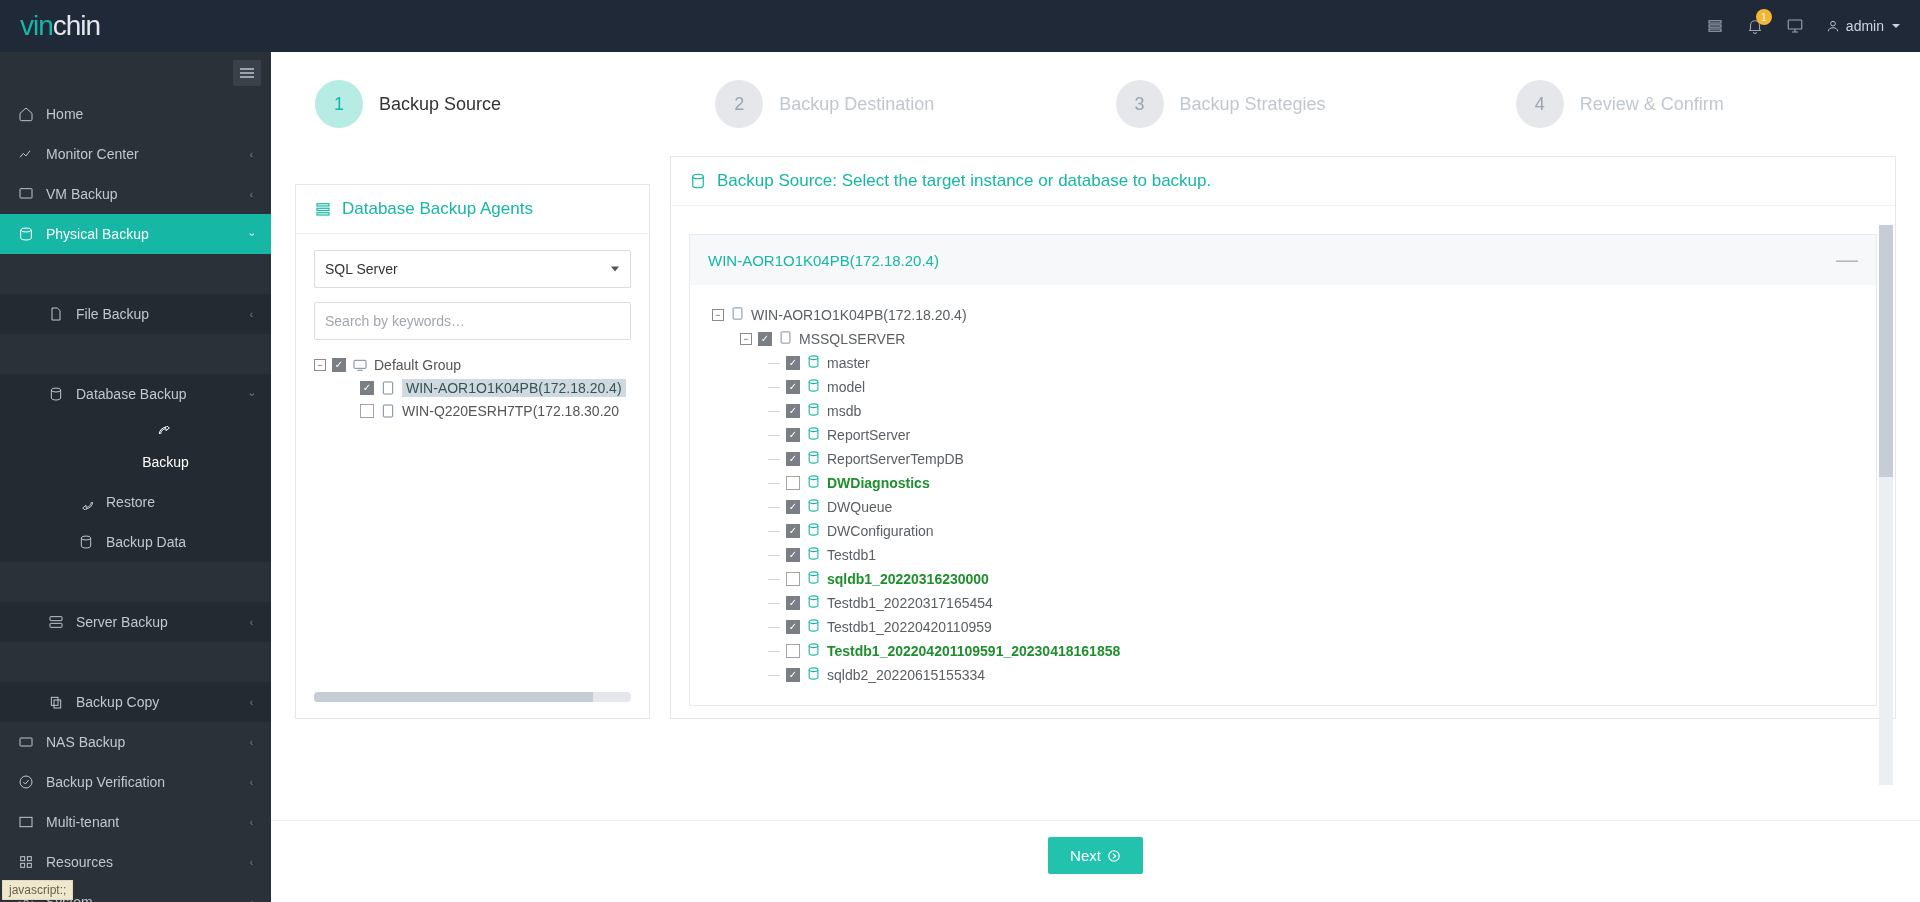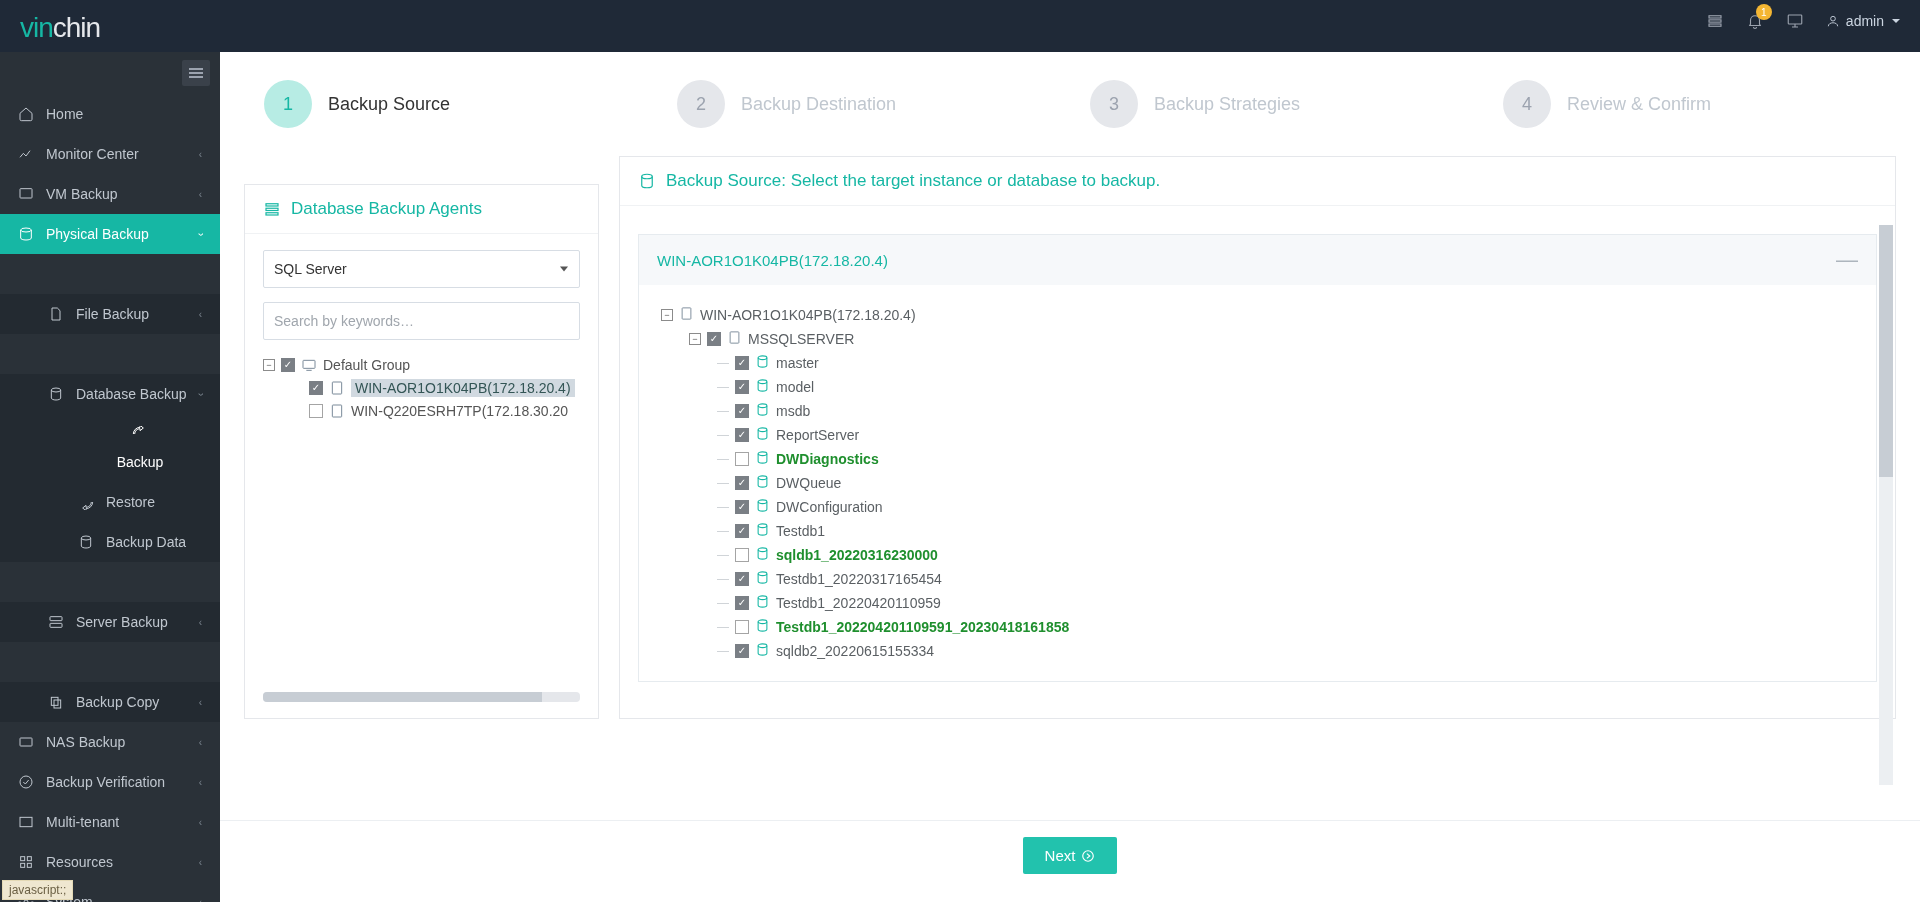--- a/index.html
+++ b/index.html
@@ -11,22 +11,22 @@
   width: 1920px;
   height: 902px;
   overflow: hidden;
 }
 
 
 .top-header {
   height: 52px;
   background: #1f2937;
   display: flex;
-  align-items: flex-start;
-  padding: 12px 20px;
+  align-items: center;
+  padding: 0 20px;
   color: #e5e7eb;
 }
 .brand {
   font-size: 28px;
   font-weight: 500;
   letter-spacing: -1px;
 }
 .brand .brand-vin { color: #16b7a4; }
 .brand .brand-chin { color: #e5e7eb; }
 .header-right {
@@ -49,21 +49,21 @@
 }
 .user-chip { display: flex; align-items: center; gap: 6px; color: #cbd5e1; cursor: pointer; }
 .user-chip svg { width:14px; height:14px; stroke: currentColor; fill:none; stroke-width:1.5;}
 .caret-down { width: 0; height:0; border-left:4px solid transparent; border-right:4px solid transparent; border-top:4px solid #cbd5e1; margin-left:2px;}
 
 
 .layout { display: flex; height: calc(100% - 52px); }
 
 
 .sidebar {
-  width: 220px;
+  width: 271px;
   background: #2a3138;
   color: #c9d1d9;
   overflow-y: auto;
   flex-shrink: 0;
 }
 .sidebar-collapse {
   display: flex;
   justify-content: flex-end;
   padding: 8px 10px;
 }
@@ -583,20 +583,29 @@
                   <span class="ln"></span>
                   <span class="chk checked"></span>
                   <span class="db-ico"><svg viewBox="0 0 24 24">
                       <ellipse cx="12" cy="6" rx="7" ry="3"></ellipse>
                       <path d="M5 6v12c0 1.7 3.1 3 7 3s7-1.3 7-3V6"></path>
                     </svg></span>
                   <span class="db-name normal">ReportServer</span>
                 </div>
               <div class="db-row db-in3">
                   <span class="ln"></span>
+                  <span class="chk checked"></span>
+                  <span class="db-ico"><svg viewBox="0 0 24 24">
+                      <ellipse cx="12" cy="6" rx="7" ry="3"></ellipse>
+                      <path d="M5 6v12c0 1.7 3.1 3 7 3s7-1.3 7-3V6"></path>
+                    </svg></span>
+                  <span class="db-name normal">ReportServerTempDB</span>
+                </div>
+              <div class="db-row db-in3">
+                  <span class="ln"></span>
                   <span class="chk"></span>
                   <span class="db-ico"><svg viewBox="0 0 24 24">
                       <ellipse cx="12" cy="6" rx="7" ry="3"></ellipse>
                       <path d="M5 6v12c0 1.7 3.1 3 7 3s7-1.3 7-3V6"></path>
                     </svg></span>
                   <span class="db-name bold">DWDiagnostics</span>
                 </div>
               <div class="db-row db-in3">
                   <span class="ln"></span>
                   <span class="chk checked"></span>

